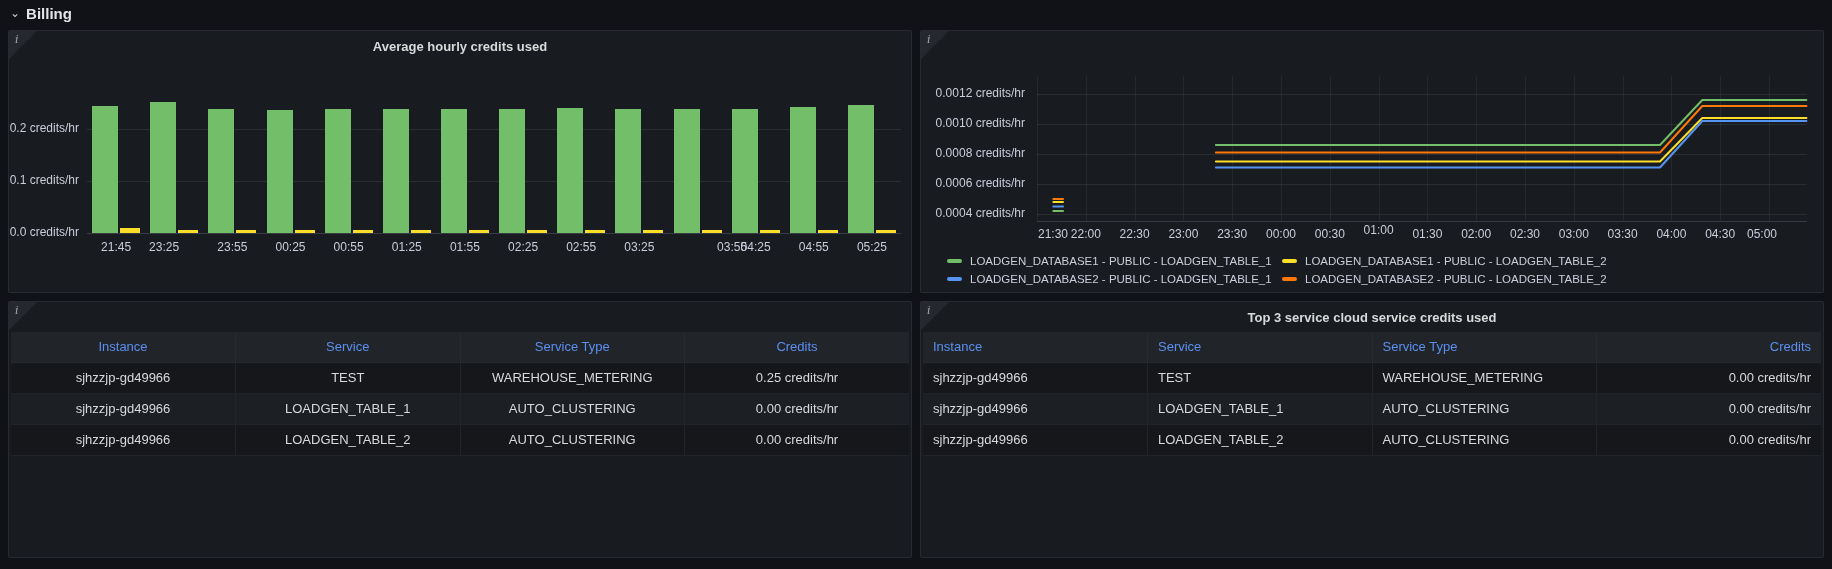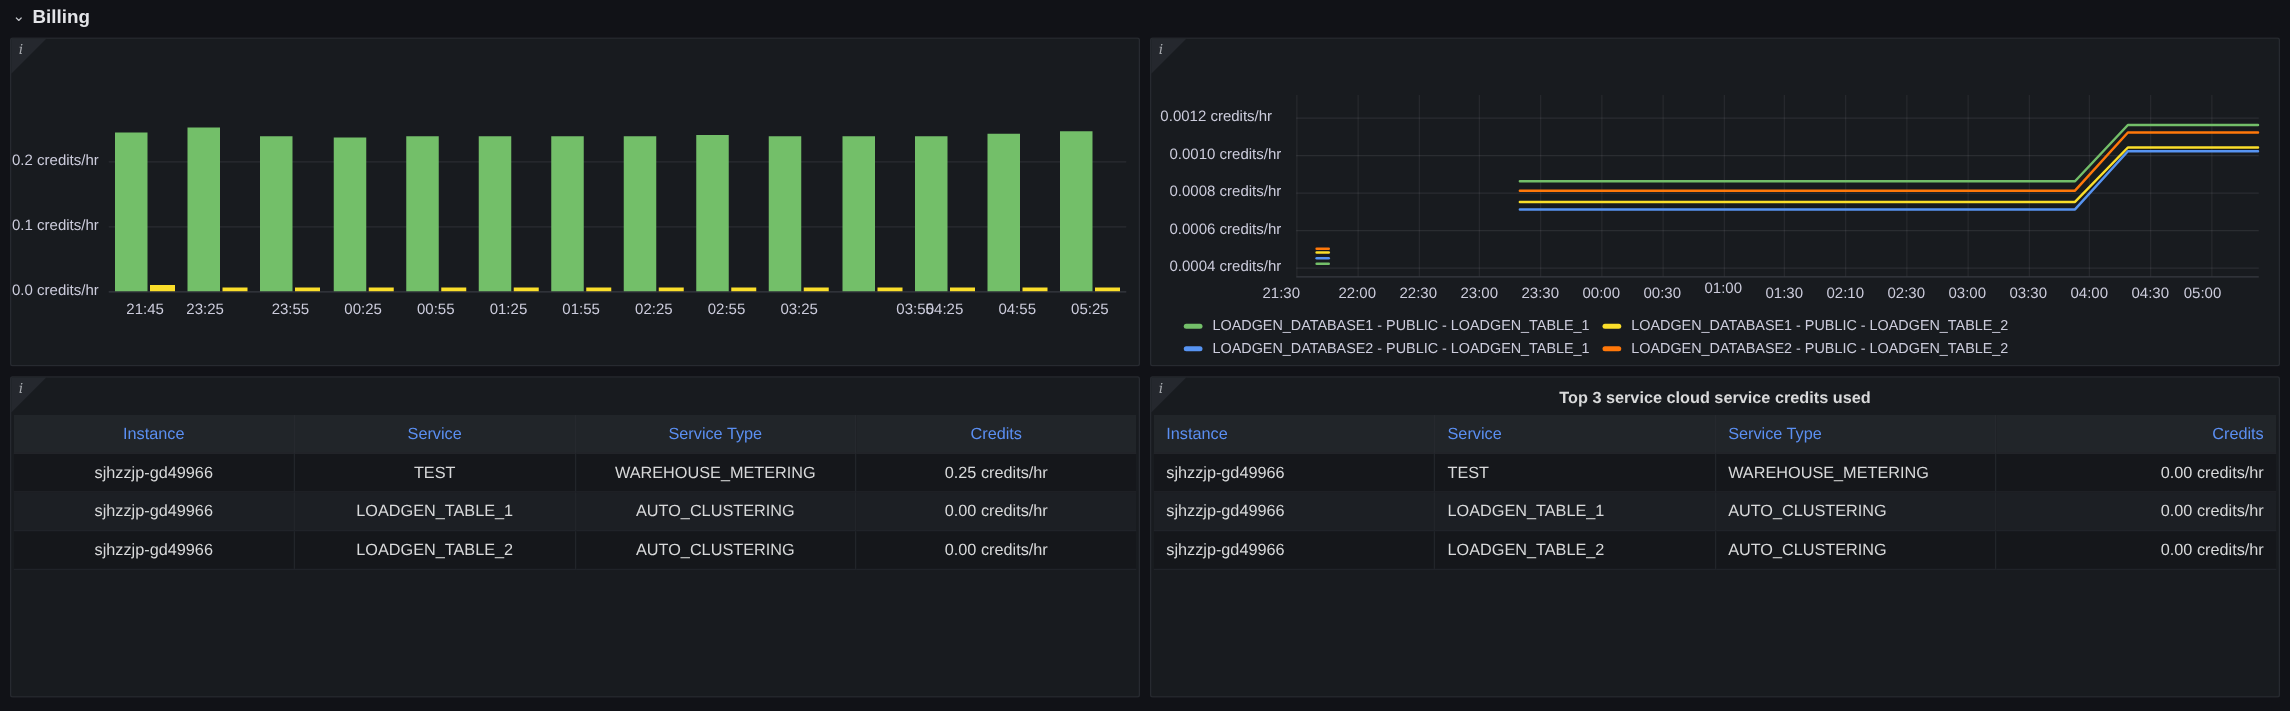--- a/index.html
+++ b/index.html
@@ -44,20 +44,21 @@
 <div class="canvas">
 
   <div class="row-header">
     <span class="row-chevron">⌄</span>
     <span class="row-title">Billing</span>
   </div>
 
   <div class="panel" id="panel-bar" style="left:8px;top:30px;width:904px;height:263px;">
     <div class="info-corner"></div>
     <span class="info-i">i</span>
+    <div class="panel-title">Average hourly credits used</div>
     <div id="bar-plot">
         <div class="axis-line" style="left: 78px; width: 814px; top: 202px;"></div>
         <div class="ytick" style="left: 0px; width: 70px; top: 194px;">0.0 credits/hr</div>
         <div class="hgrid" style="left: 78px; width: 814px; top: 150px;"></div>
         <div class="ytick" style="left: 0px; width: 70px; top: 142px;">0.1 credits/hr</div>
         <div class="hgrid" style="left: 78px; width: 814px; top: 98px;"></div>
         <div class="ytick" style="left: 0px; width: 70px; top: 90px;">0.2 credits/hr</div>
         <div class="bar" style="left: 83.0714px; width: 26px; top: 74.6px; height: 127.4px; background: rgb(115, 191, 105);"></div>
         <div class="bar" style="left: 111.071px; width: 20px; top: 197.32px; height: 4.68px; background: rgb(250, 222, 42);"></div>
         <div class="xtick" style="left: 78px; width: 58.1429px; top: 209px;">21:45</div>
@@ -101,39 +102,39 @@
         <div class="bar" style="left: 866.929px; width: 20px; top: 198.88px; height: 3.12px; background: rgb(250, 222, 42);"></div>
         <div class="xtick" style="left: 833.857px; width: 58.1429px; top: 209px;">05:25</div>
       </div>
   </div>
 
   <div class="panel" id="panel-line" style="left:920px;top:30px;width:904px;height:263px;">
     <div class="info-corner"></div>
     <span class="info-i">i</span>
     <div id="line-plot">
         <div class="vgrid" style="left: 116px; top: 45px; height: 145px;"></div>
-        <div class="xtick" style="left: 80px; width: 48px; top: 196px;">21:30</div>
+        <div class="xtick" style="left: 108px; width: 48px; top: 196px;">21:30</div>
         <div class="vgrid" style="left: 164.8px; top: 45px; height: 145px;"></div>
         <div class="xtick" style="left: 140.8px; width: 48px; top: 196px;">22:00</div>
         <div class="vgrid" style="left: 213.6px; top: 45px; height: 145px;"></div>
         <div class="xtick" style="left: 189.6px; width: 48px; top: 196px;">22:30</div>
         <div class="vgrid" style="left: 262.4px; top: 45px; height: 145px;"></div>
         <div class="xtick" style="left: 238.4px; width: 48px; top: 196px;">23:00</div>
         <div class="vgrid" style="left: 311.2px; top: 45px; height: 145px;"></div>
         <div class="xtick" style="left: 287.2px; width: 48px; top: 196px;">23:30</div>
         <div class="vgrid" style="left: 360px; top: 45px; height: 145px;"></div>
         <div class="xtick" style="left: 336px; width: 48px; top: 196px;">00:00</div>
         <div class="vgrid" style="left: 408.8px; top: 45px; height: 145px;"></div>
         <div class="xtick" style="left: 384.8px; width: 48px; top: 196px;">00:30</div>
         <div class="vgrid" style="left: 457.6px; top: 45px; height: 145px;"></div>
         <div class="xtick" style="left: 433.6px; width: 48px; top: 192px;">01:00</div>
         <div class="vgrid" style="left: 506.4px; top: 45px; height: 145px;"></div>
         <div class="xtick" style="left: 482.4px; width: 48px; top: 196px;">01:30</div>
         <div class="vgrid" style="left: 555.2px; top: 45px; height: 145px;"></div>
-        <div class="xtick" style="left: 531.2px; width: 48px; top: 196px;">02:10</div>
+        <div class="xtick" style="left: 531.2px; width: 48px; top: 196px;">02:00</div>
         <div class="vgrid" style="left: 604px; top: 45px; height: 145px;"></div>
         <div class="xtick" style="left: 580px; width: 48px; top: 196px;">02:30</div>
         <div class="vgrid" style="left: 652.8px; top: 45px; height: 145px;"></div>
         <div class="xtick" style="left: 628.8px; width: 48px; top: 196px;">03:00</div>
         <div class="vgrid" style="left: 701.6px; top: 45px; height: 145px;"></div>
         <div class="xtick" style="left: 677.6px; width: 48px; top: 196px;">03:30</div>
         <div class="vgrid" style="left: 750.4px; top: 45px; height: 145px;"></div>
         <div class="xtick" style="left: 726.4px; width: 48px; top: 196px;">04:00</div>
         <div class="vgrid" style="left: 799.2px; top: 45px; height: 145px;"></div>
         <div class="xtick" style="left: 775.2px; width: 48px; top: 196px;">04:30</div>
@@ -141,21 +142,21 @@
         <div class="xtick" style="left: 817px; width: 48px; top: 196px;">05:00</div>
         <div class="hgrid" style="left: 116px; width: 770px; top: 183px;"></div>
         <div class="ytick" style="left: 0px; width: 104px; top: 175px;">0.0004 credits/hr</div>
         <div class="hgrid" style="left: 116px; width: 770px; top: 153px;"></div>
         <div class="ytick" style="left: 0px; width: 104px; top: 145px;">0.0006 credits/hr</div>
         <div class="hgrid" style="left: 116px; width: 770px; top: 123px;"></div>
         <div class="ytick" style="left: 0px; width: 104px; top: 115px;">0.0008 credits/hr</div>
         <div class="hgrid" style="left: 116px; width: 770px; top: 93px;"></div>
         <div class="ytick" style="left: 0px; width: 104px; top: 85px;">0.0010 credits/hr</div>
         <div class="hgrid" style="left: 116px; width: 770px; top: 63px;"></div>
-        <div class="ytick" style="left: 0px; width: 104px; top: 55px; text-align: center;">0.0012 credits/hr</div>
+        <div class="ytick" style="left: 0px; width: 104px; top: 55px;">0.0012 credits/hr</div>
         <div class="axis-line" style="left: 116px; width: 770px; top: 190px;"></div>
         <svg width="904" height="263" style="position: absolute; left: 0px; top: 0px; pointer-events: none;">
           <polyline points="132.3,180.0 142.0,180.0" fill="none" stroke="#73BF69" stroke-width="2" stroke-linejoin="round" stroke-linecap="round"></polyline>
           <polyline points="294.9,114.0 739.0,114.0 781.3,69.0 885.4,69.0" fill="none" stroke="#73BF69" stroke-width="2" stroke-linejoin="round" stroke-linecap="round"></polyline>
           <polyline points="132.3,171.0 142.0,171.0" fill="none" stroke="#FADE2A" stroke-width="2" stroke-linejoin="round" stroke-linecap="round"></polyline>
           <polyline points="294.9,130.5 739.0,130.5 781.3,87.0 885.4,87.0" fill="none" stroke="#FADE2A" stroke-width="2" stroke-linejoin="round" stroke-linecap="round"></polyline>
           <polyline points="132.3,175.5 142.0,175.5" fill="none" stroke="#5794F2" stroke-width="2" stroke-linejoin="round" stroke-linecap="round"></polyline>
           <polyline points="294.9,136.5 739.0,136.5 781.3,90.0 885.4,90.0" fill="none" stroke="#5794F2" stroke-width="2" stroke-linejoin="round" stroke-linecap="round"></polyline>
           <polyline points="132.3,168.0 142.0,168.0" fill="none" stroke="#FF780A" stroke-width="2" stroke-linejoin="round" stroke-linecap="round"></polyline>
           <polyline points="294.9,121.5 739.0,121.5 781.3,75.0 885.4,75.0" fill="none" stroke="#FF780A" stroke-width="2" stroke-linejoin="round" stroke-linecap="round"></polyline>

